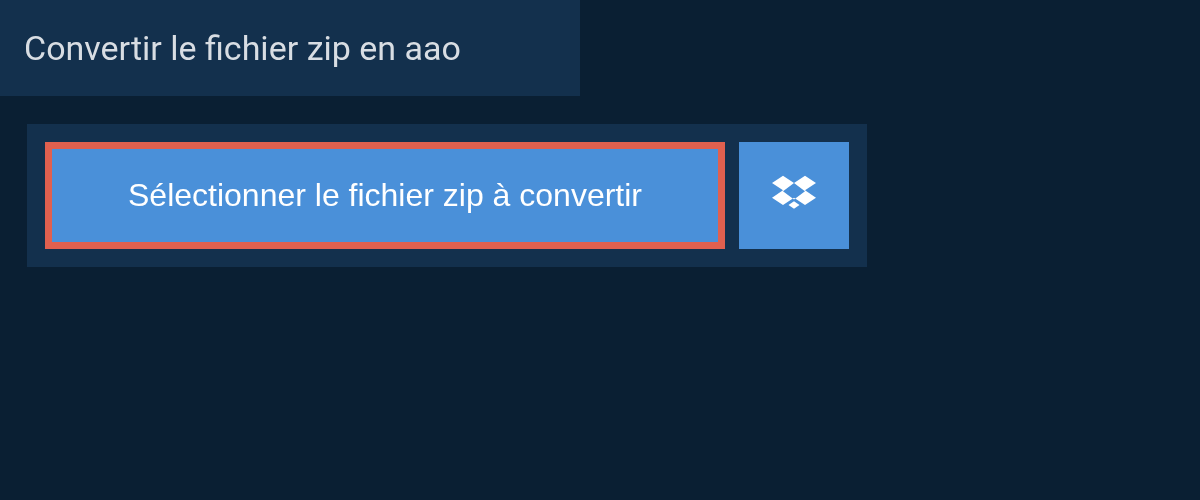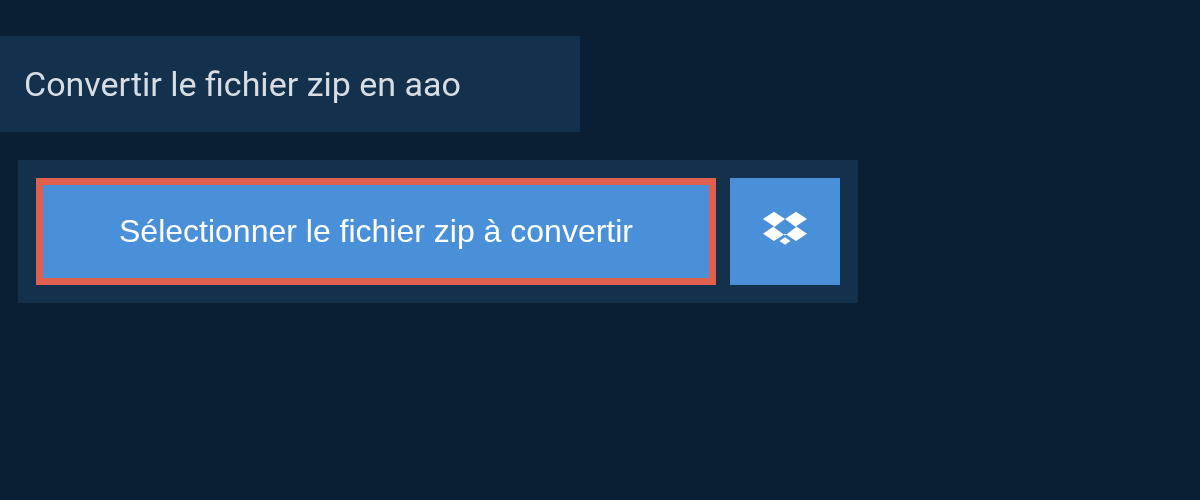--- a/index.html
+++ b/index.html
@@ -12,34 +12,33 @@
       height: 500px;
       background: #0a1f33;
       font-family: -apple-system, BlinkMacSystemFont, "Segoe UI", Roboto, Helvetica, Arial, sans-serif;
       overflow: hidden;
     }
     .header-bar {
       background: #13304d;
       padding: 28px 24px;
       display: inline-block;
       min-width: 580px;
-      margin-top: 36px;
     }
     .header-title {
       color: #d8dde3;
       font-size: 34px;
       font-weight: 400;
     }
     .button-container {
       background: #13304d;
       padding: 18px;
       margin-top: 28px;
       display: inline-flex;
       gap: 14px;
-      margin-left: 18px;
+      margin-left: 27px;
     }
     .select-button {
       background: #4a90d9;
       border: 7px solid #e0604f;
       color: #ffffff;
       font-size: 32px;
       font-weight: 400;
       padding: 28px 46px;
       cursor: pointer;
       display: flex;

